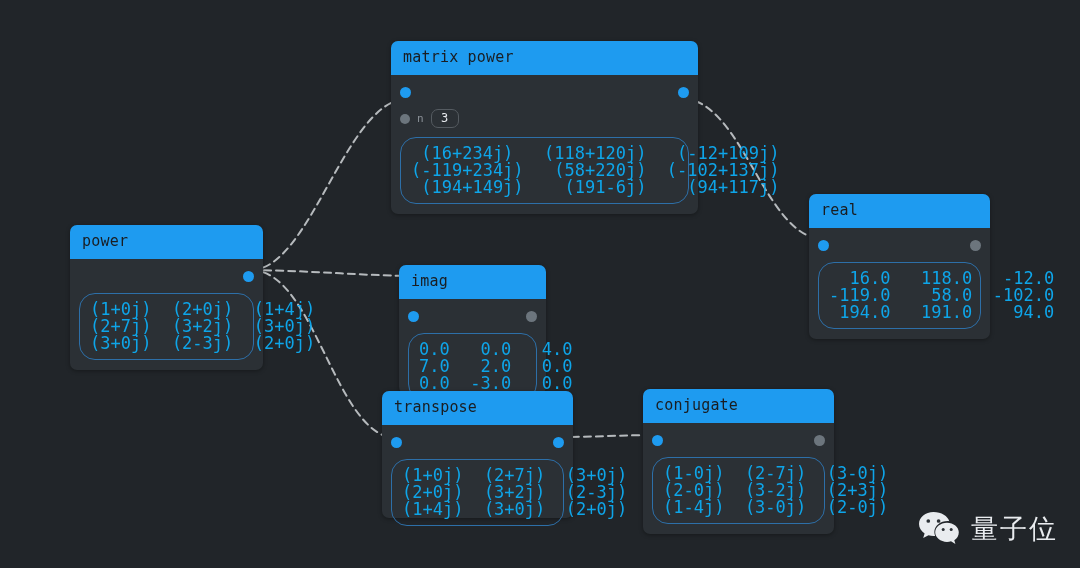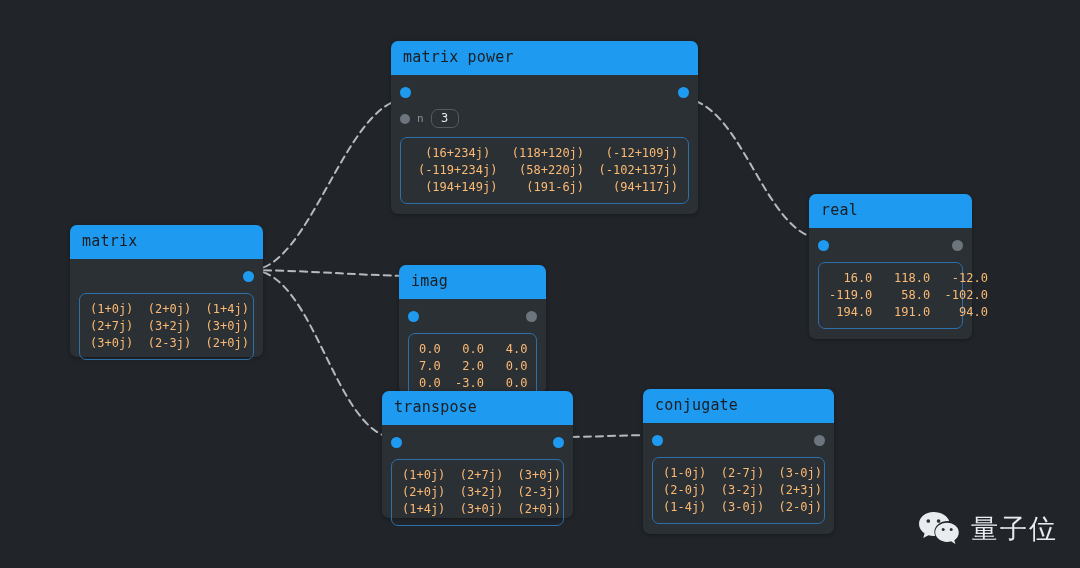--- a/index.html
+++ b/index.html
@@ -58,25 +58,25 @@
     font-family:"DejaVu Sans Mono", monospace;
     font-size:12px;
     padding:1px 8px 2px 8px;
     min-width:10px;
     text-align:center;
   }
 
   .matbox{
     position:absolute;
     border:1px solid #2d6fa8;
-    border-radius:7px;
+    border-radius:16px;
     padding:7px 10px;
-    color:#fdba74;
+    color:#0ea5e9;
     font-family:"DejaVu Sans Mono", monospace;
-    font-size:12px;
+    font-size:17px;
     line-height:17px;
     white-space:pre;
   }
   .matbox.right{text-align:right;}
 
   .watermark{
     position:absolute;right:22px;bottom:22px;
     display:flex;align-items:center;gap:10px;
   }
   .wm-text{
@@ -90,22 +90,22 @@
 
 <div id="canvas">
   <svg id="edges">
       <path d="M 252,270 C 310,268 345,105 404,99" fill="none" stroke="#b6babd" stroke-width="2" stroke-dasharray="7 5" stroke-linecap="round"></path>
       <path d="M 252,270 C 320,271 350,275 412,276" fill="none" stroke="#b6babd" stroke-width="2" stroke-dasharray="7 5" stroke-linecap="round"></path>
       <path d="M 252,270 C 315,272 335,435 395,438" fill="none" stroke="#b6babd" stroke-width="2" stroke-dasharray="7 5" stroke-linecap="round"></path>
       <path d="M 684,99 C 742,101 765,237 822,239" fill="none" stroke="#b6babd" stroke-width="2" stroke-dasharray="7 5" stroke-linecap="round"></path>
       <path d="M 560,437 C 590,437 628,435 657,435" fill="none" stroke="#b6babd" stroke-width="2" stroke-dasharray="7 5" stroke-linecap="round"></path>
     </svg>
 <div class="node" style="left: 70px; top: 225px; width: 193px;">
-      <div class="node-header">matrix</div>
-      <div class="node-body" style="height: 98px;">
+      <div class="node-header">power</div>
+      <div class="node-body" style="height: 111px;">
         <div class="port out on" style="top: 12px;"></div>
         <div class="matbox" style="top: 34px; left: 9px; right: 9px;">(1+0j)  (2+0j)  (1+4j)
 (2+7j)  (3+2j)  (3+0j)
 (3+0j)  (2-3j)  (2+0j)</div>
       </div>
     </div>
     <div class="node" style="left: 391px; top: 41px; width: 307px;">
       <div class="node-header">matrix power</div>
       <div class="node-body" style="height: 139px;">
         <div class="port in on" style="top: 12px;"></div>
@@ -123,21 +123,21 @@
     <div class="node" style="left: 399px; top: 229px; width: 147px; margin-top: 36px;">
       <div class="node-header">imag</div>
       <div class="node-body" style="height: 95px;">
         <div class="port in on" style="top: 12px;"></div>
         <div class="port out" style="top: 12px;"></div>
         <div class="matbox" style="top: 34px; left: 9px; right: 9px;">0.0   0.0   4.0
 7.0   2.0   0.0
 0.0  -3.0   0.0</div>
       </div>
     </div>
-    <div class="node" style="left: 809px; top: 194px; width: 163px;">
+    <div class="node" style="left: 809px; top: 194px; width: 181px;">
       <div class="node-header">real</div>
       <div class="node-body" style="height: 111px; padding-left: 19px;">
         <div class="port in on" style="top: 12px;"></div>
         <div class="port out" style="top: 12px;"></div>
         <div class="matbox right" style="top: 34px; left: 9px; right: 9px;">  16.0   118.0   -12.0
 -119.0    58.0  -102.0
  194.0   191.0    94.0</div>
       </div>
     </div>
     <div class="node" style="left: 382px; top: 391px; width: 191px;">

